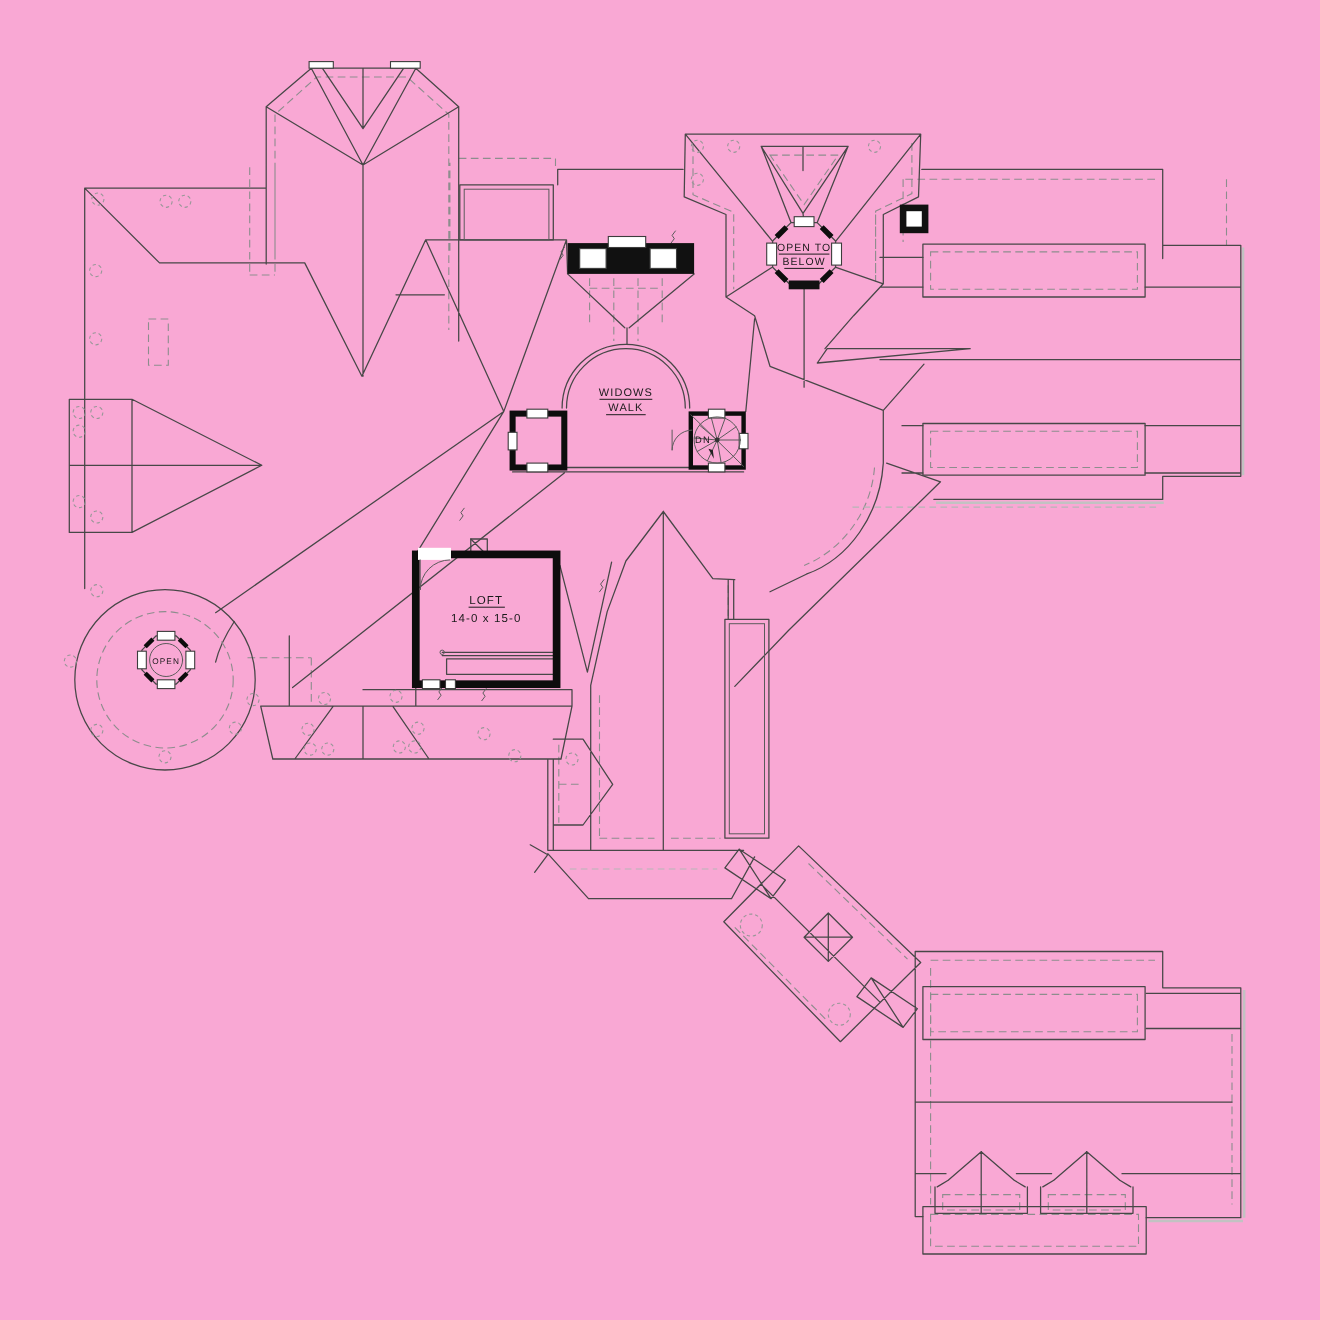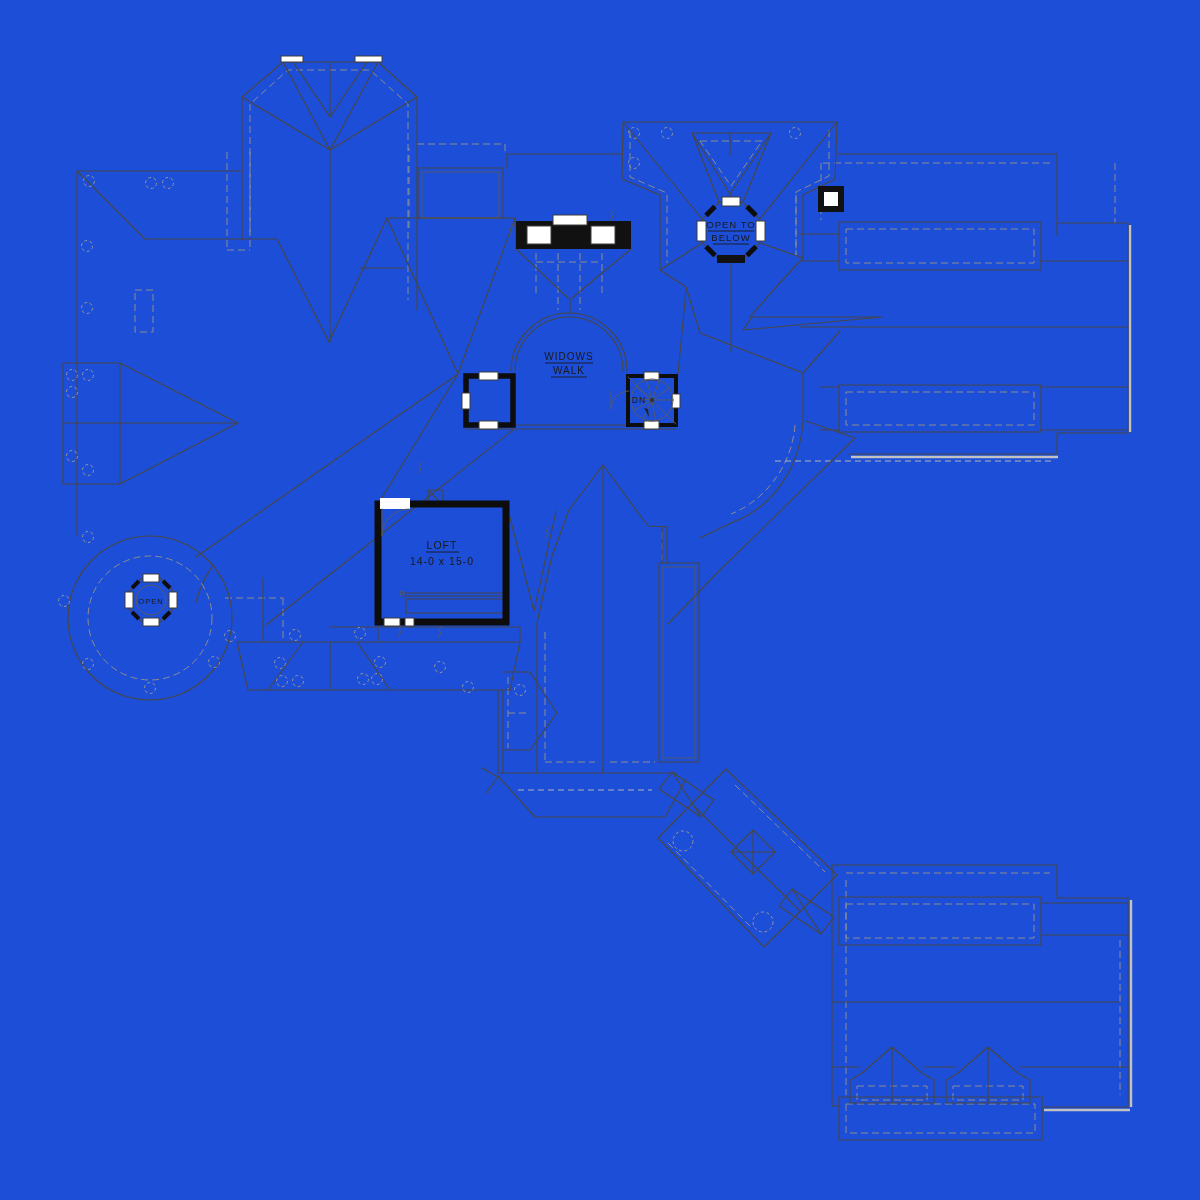--- a/index.html
+++ b/index.html
@@ -1,16 +1,16 @@
 <!DOCTYPE html>
 <html><head>
 <meta charset="utf-8">
 <style>
   html,body{margin:0;padding:0;background:#ffffff;}
-  .canvas{position:relative;width:1200px;height:1200px;background:#1d4ed8;overflow:hidden;
+  .canvas{position:relative;width:1200px;height:1200px;background:#f9a8d4;overflow:hidden;
           font-family:"Liberation Sans",sans-serif;}
   svg{position:absolute;left:0;top:0;}
   text{font-family:"Liberation Sans",sans-serif;fill:#1a1a1a;letter-spacing:1px;}
   .ln   {fill:none;stroke:#474747;stroke-width:1.15;stroke-linecap:round;stroke-linejoin:round;}
   .ln2  {fill:none;stroke:#5a5a5a;stroke-width:0.9;stroke-linecap:round;}
   .dash {fill:none;stroke:#8d8d8d;stroke-width:1;stroke-dasharray:7 4;}
   .dashl{fill:none;stroke:#b5b5b5;stroke-width:1;stroke-dasharray:6 4;}
   .shadow{fill:none;stroke:#c2c2c2;stroke-width:2.4;}
   .vent {fill:none;stroke:#979797;stroke-width:1;stroke-dasharray:3 2.6;}
   .thick{fill:none;stroke:#0d0d0d;}

